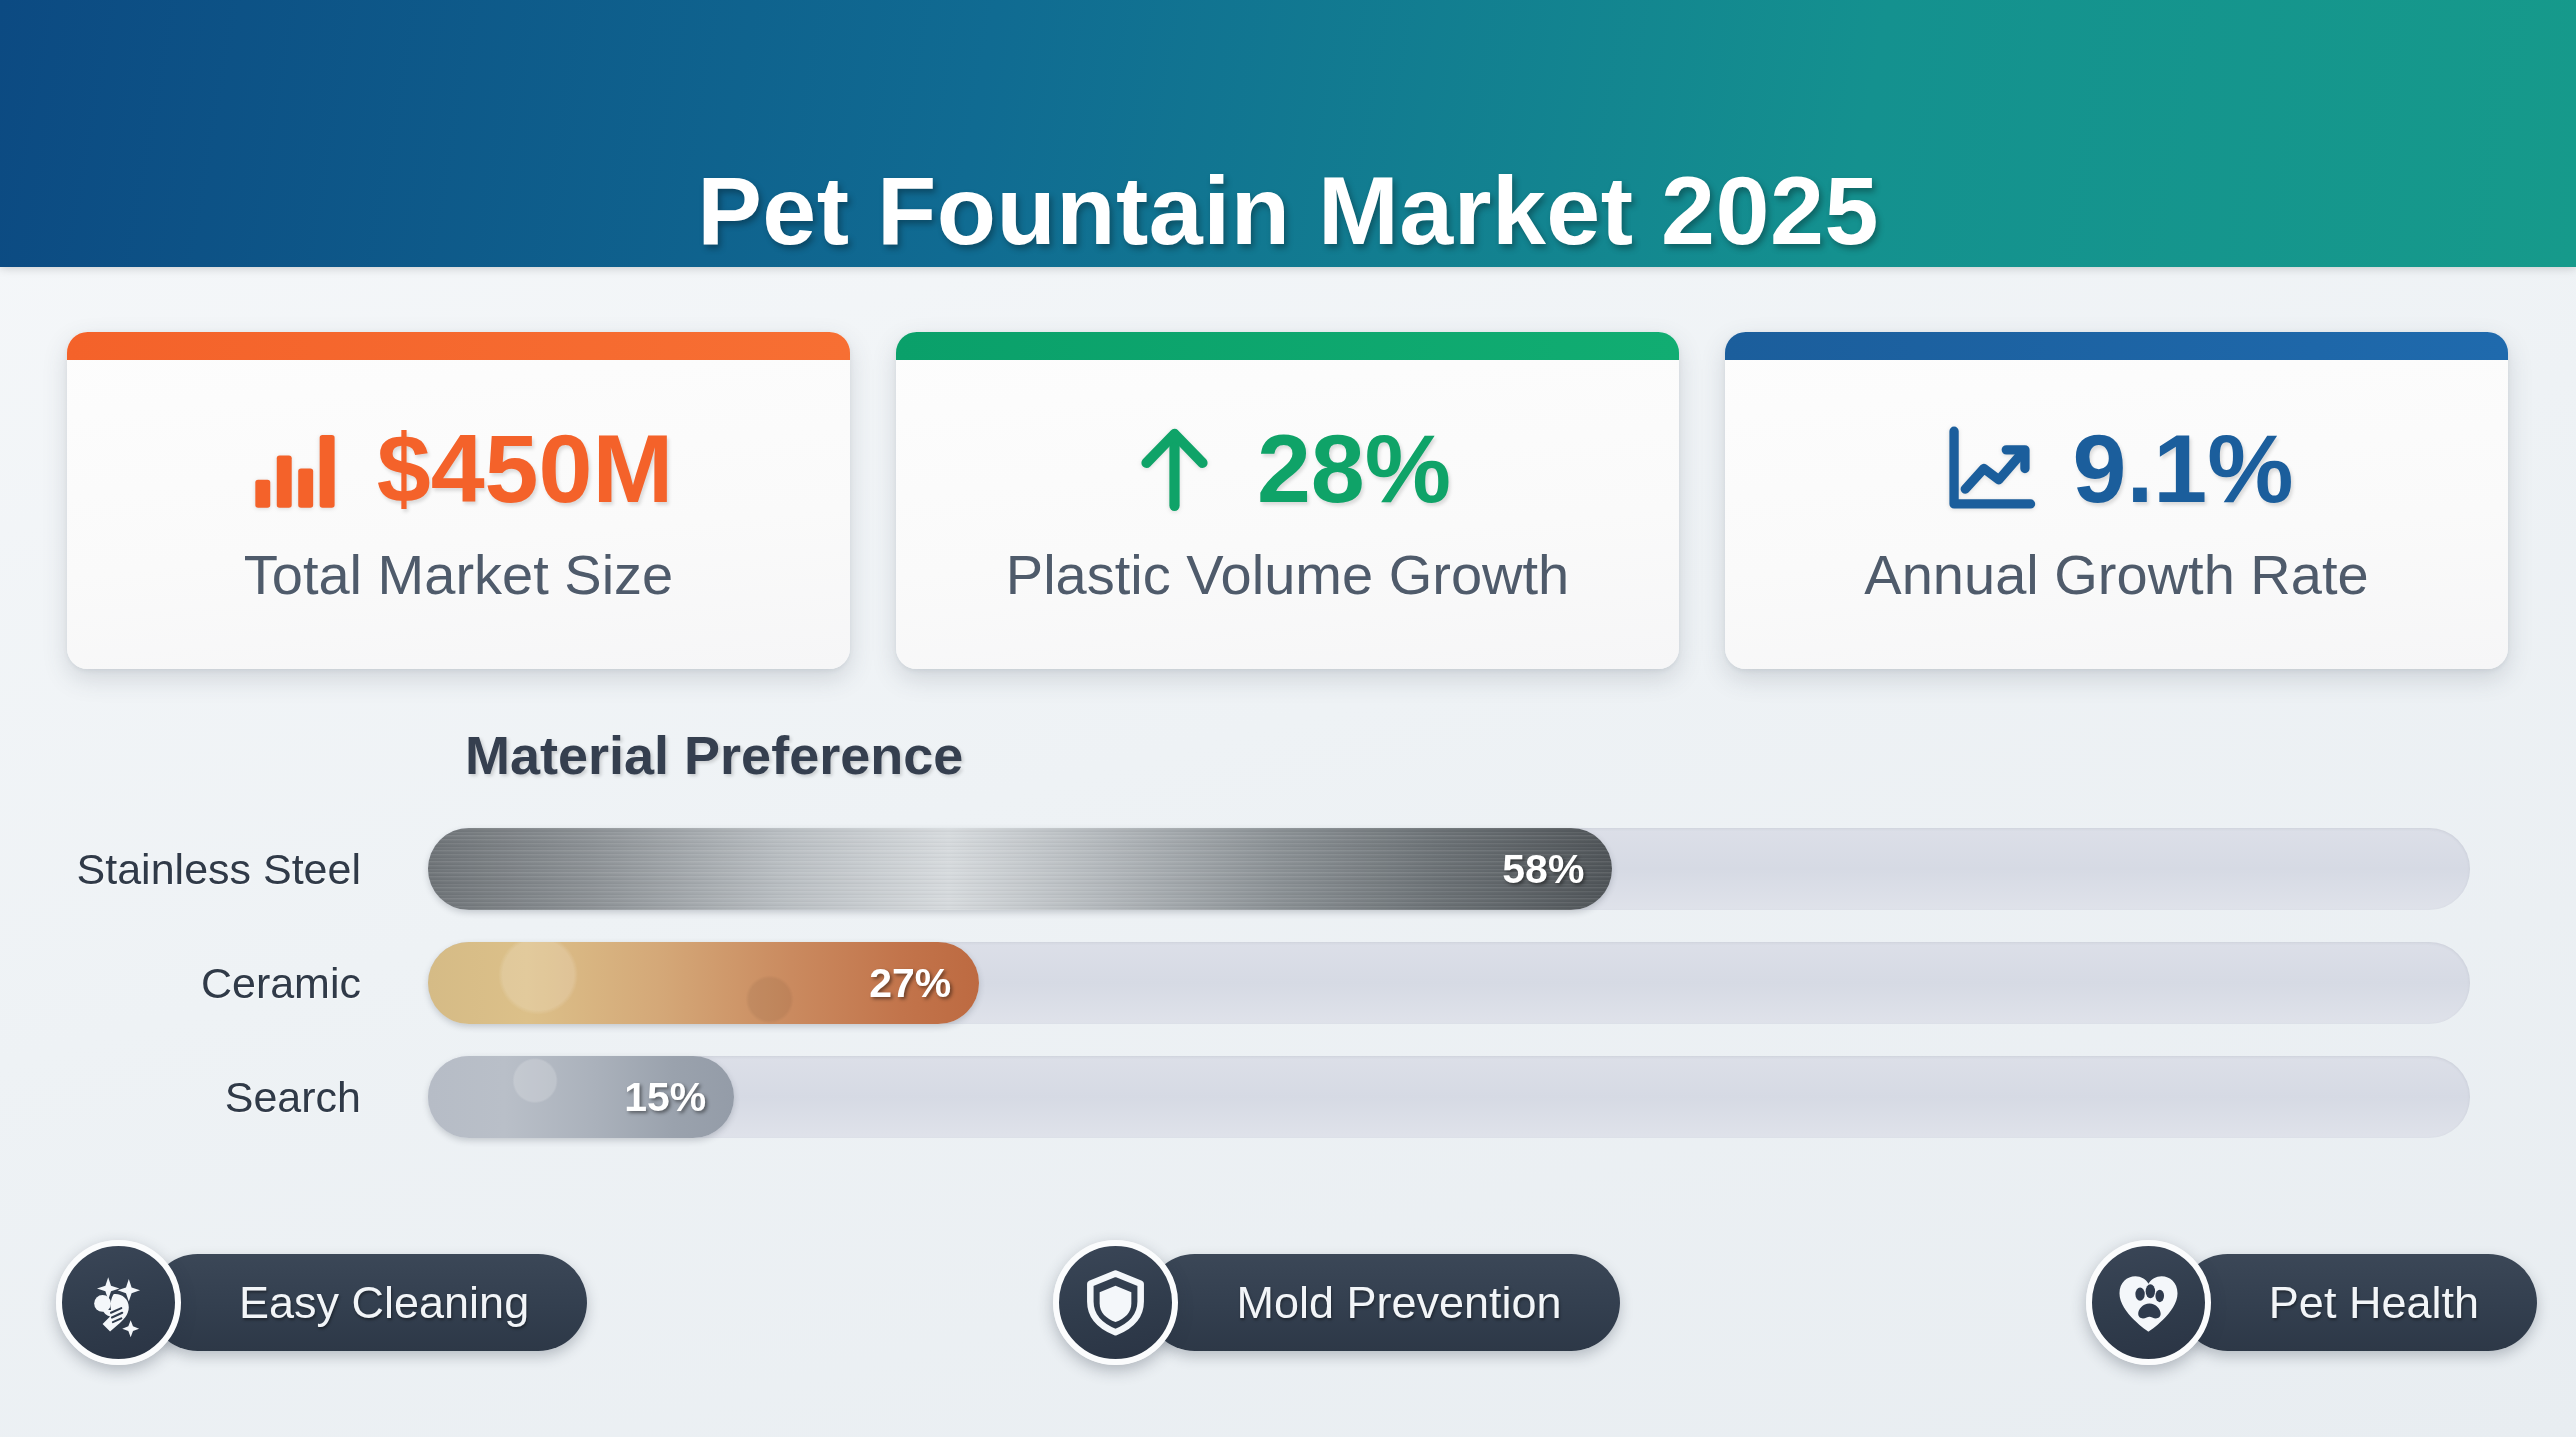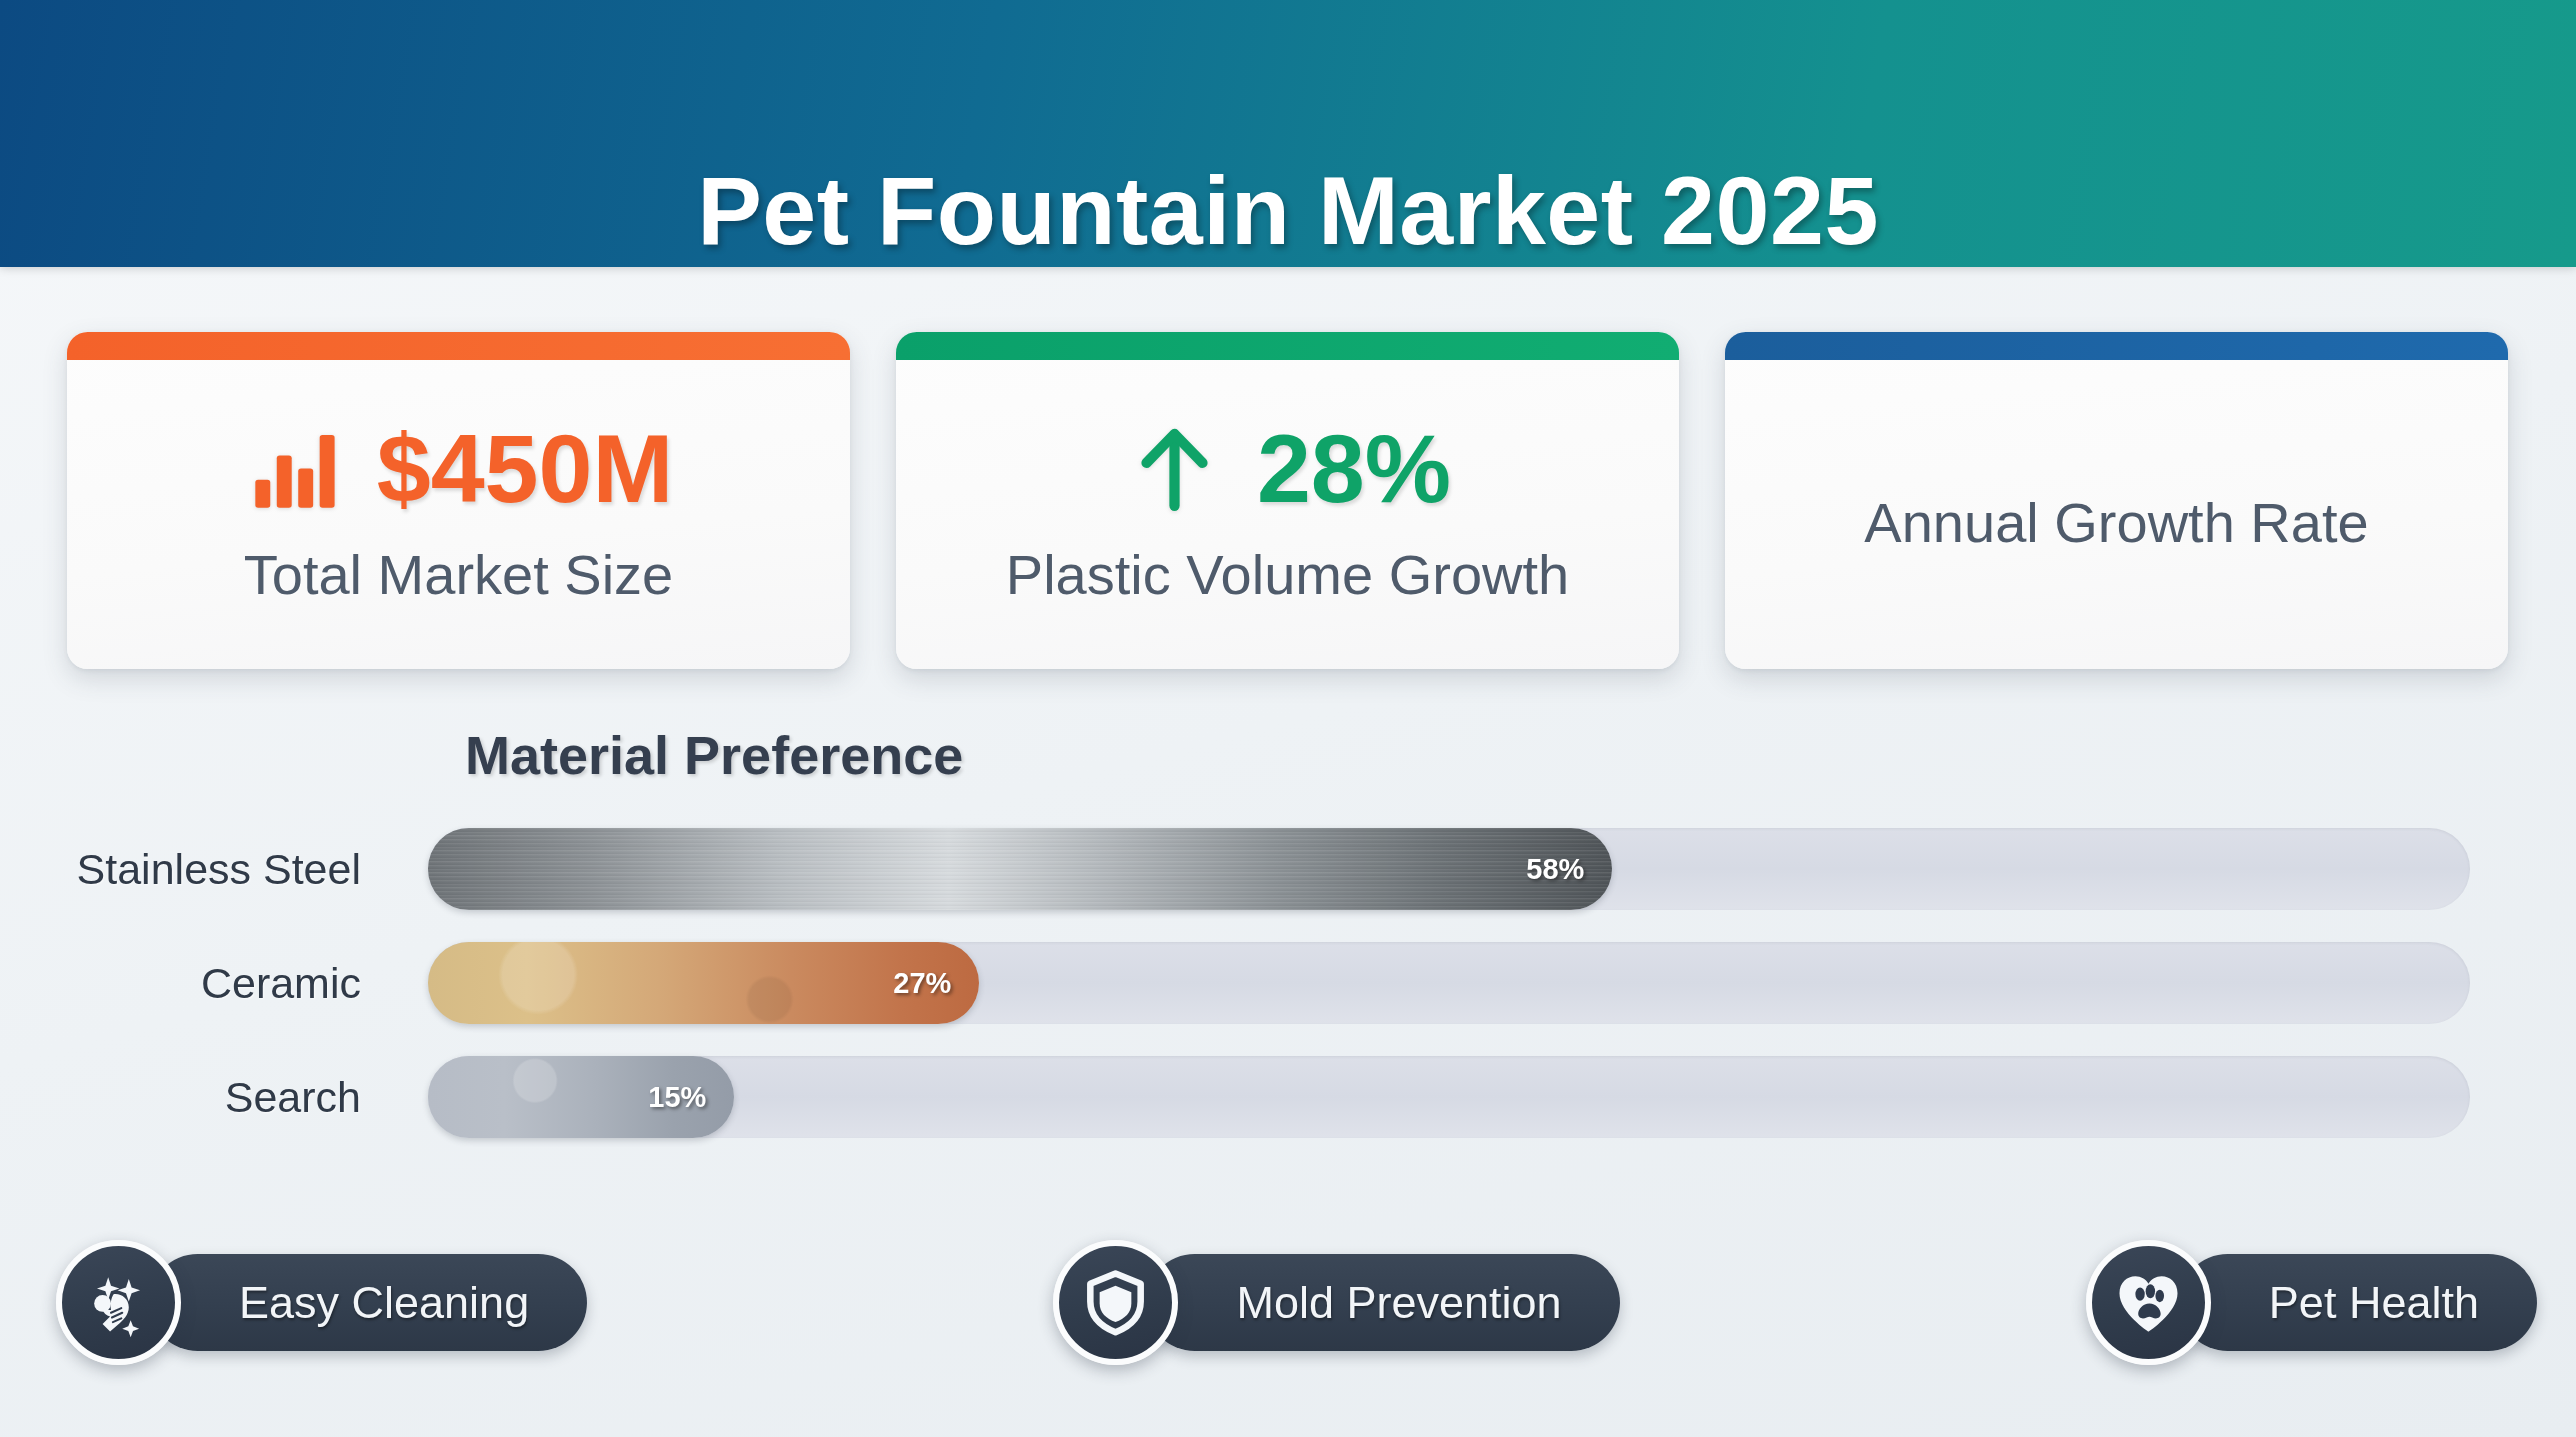--- a/index.html
+++ b/index.html
@@ -174,21 +174,21 @@
       radial-gradient(circle at 20% 40%, rgba(255,255,255,0.16) 0 8%, rgba(0,0,0,0.0) 9%),
       radial-gradient(circle at 62% 70%, rgba(0,0,0,0.06) 0 6%, rgba(0,0,0,0.0) 7%),
       linear-gradient(90deg, #d5bb86 0%, #dcc089 18%, #d4a878 42%, #ca8a5f 66%, #c2744b 86%, #bd6a41 100%);
   }
   .bar-fill.plastic {
     background:
       radial-gradient(circle at 35% 30%, rgba(255,255,255,0.18) 0 10%, rgba(0,0,0,0.0) 11%),
       linear-gradient(90deg, #b6bcc6 0%, #b9bfc8 25%, #aab1bb 55%, #9aa2ad 80%, #949ca8 100%);
   }
   .bar-value {
-    font-size: 29px;
+    font-size: 41px;
     font-weight: bold;
     color: #ffffff;
     padding-right: 28px;
     text-shadow: 1.9px 1.9px 3.7px rgba(0,0,0,0.45);
     white-space: nowrap;
   }
 
   
   .features {
     position: absolute;
@@ -283,20 +283,32 @@
           </span>
           <span class="stat-value" style="color:#0fa368;">28%</span>
         </div>
         <div class="stat-label">Plastic Volume Growth</div>
       </div>
     </div>
 
     <div class="stat-card">
       <div class="stat-accent" style="background:linear-gradient(90deg,#1b5e9c,#1f6aad);"></div>
       <div class="stat-main">
+        <div class="stat-value-row">
+          <span class="stat-icon">
+            <svg width="97" height="97" viewBox="0 0 104 104" aria-hidden="true">
+              <g fill="none" stroke="#1b5e9c" stroke-width="10" stroke-linecap="round" stroke-linejoin="round">
+                <polyline points="14,12 14,90 96,90"></polyline>
+                <polyline points="26,74 46,52 62,64 88,34"></polyline>
+                <polyline points="70,32 90,32 90,52"></polyline>
+              </g>
+            </svg>
+          </span>
+          <span class="stat-value" style="color:#1b5e9c;">9.1%</span>
+        </div>
         <div class="stat-label">Annual Growth Rate</div>
       </div>
     </div>
 
   </div>
 
   <div class="section-title">Material Preference</div>
 
   <div class="bars">
 

